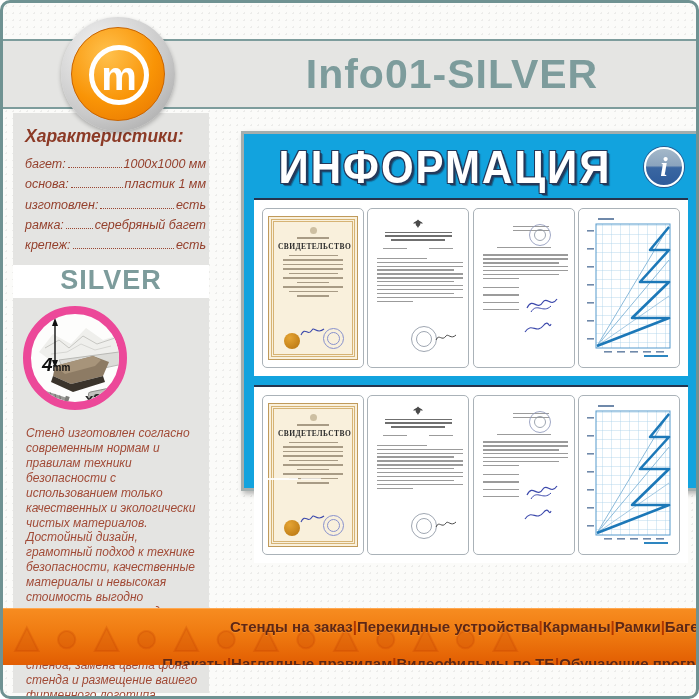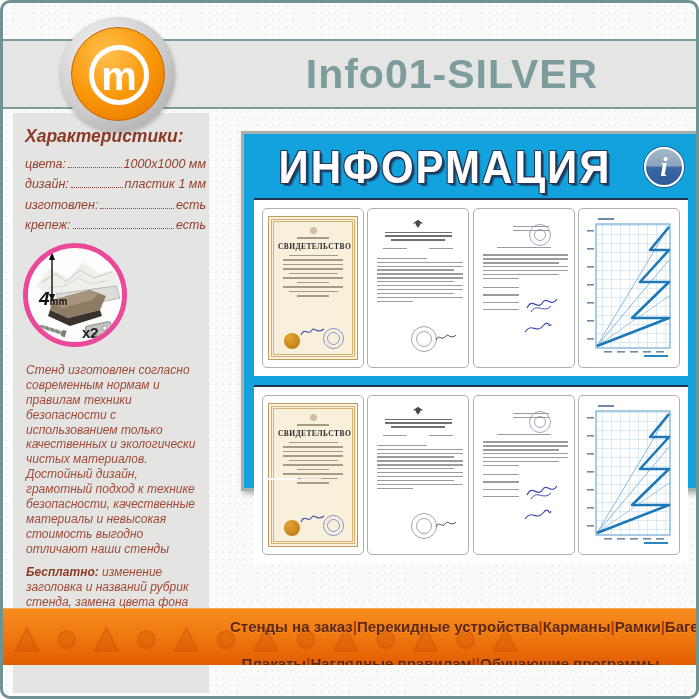--- a/index.html
+++ b/index.html
@@ -48,21 +48,21 @@
   .chars-title{ font-style:italic; font-weight:bold; font-size:17.5px; color:#8c3a26; margin-bottom:7px; }
   .spec{ display:flex; align-items:baseline; font-style:italic; font-size:12.5px; line-height:1.62; white-space:nowrap; }
   .spec .leader{ flex:1; border-bottom:1.5px dotted #9a4632; margin:0 2px 3px; min-width:6px; }
   .silver-band{
     background:#fff; text-align:center; font-weight:bold; font-size:27px;
     letter-spacing:1px; color:#7d9c9c; padding:0 0 2px; margin:4px 0 6px;
   }
   .feature-row{ position:relative; height:116px; }
   .feature-circle{
     position:absolute; left:10px; top:2px; width:104px; height:104px; border-radius:50%;
-    border:5px solid #ec4899; background:#fdfdfc; overflow:hidden;
+    border:8px solid #ec4899; background:#fdfdfc; overflow:hidden;
   }
   .bullets{ position:absolute; right:10px; top:26px; text-align:right;
     font-size:10px; font-weight:bold; color:#4f2b1c; line-height:1.95; letter-spacing:.2px; }
   .paras{ padding:6px 9px 0 13px; }
   .paras p{ font-style:italic; font-size:12px; line-height:1.24; color:#a14a36; margin-bottom:9px; }
   .paras b{ color:#8c3a26; }
 
   
   .board{
     position:absolute; left:238px; top:128px; width:460px; height:360px;
@@ -187,41 +187,47 @@
   <div class="logo">
     <div class="logo-inner">
       <div class="logo-m">m</div>
     </div>
   </div>
 
   <div class="sidebar">
     <div class="chars">
       <div class="chars-title">Характеристики:</div>
       <div class="spec">
-        <span>цвета:</span>
+        <span>багет:</span>
           <span class="leader"></span>
           <span>1000х1000  мм</span>
       </div>
       <div class="spec">
-        <span>дизайн:</span>
+        <span>основа:</span>
           <span class="leader"></span>
           <span>пластик 1 мм</span>
       </div>
       <div class="spec">
         <span>изготовлен:</span>
           <span class="leader"></span>
           <span>есть</span>
       </div>
       <div class="spec">
+        <span>рамка:</span>
+          <span class="leader"></span>
+          <span>серебряный багет</span>
+      </div>
+      <div class="spec">
         <span>крепеж:</span>
           <span class="leader"></span>
           <span>есть</span>
       </div>
     </div>
 
+    <div class="silver-band">SILVER</div>
 
     <div class="feature-row">
       <div class="feature-circle">
         <svg width="98" height="98" viewBox="0 0 98 98">
 
           <polygon points="8,38 22,20 40,30 55,14 72,26 90,20 92,44 60,52 30,54" fill="#efefec"></polygon>
           <polyline points="14,34 28,26 38,34 52,22 66,30 84,24" fill="none" stroke="#c6c6c2" stroke-width="1"></polyline>
           <polyline points="20,40 36,38 50,30 64,36 80,32" fill="none" stroke="#d6d6d2" stroke-width="1"></polyline>
 
           <polygon points="28,46 88,38 92,50 36,62" fill="#dcdcd8" stroke="#b8b8b4" stroke-width="1"></polygon>
@@ -536,19 +542,20 @@
           <span class="menu-sep">|</span>
         <span class="menu-item">Рамки</span>
           <span class="menu-sep">|</span>
         <span class="menu-item">Багет</span>
       </div>
       <div class="menu-row r2">
         <span class="menu-item">Плакаты</span>
           <span class="menu-sep">|</span>
         <span class="menu-item">Наглядные правилам</span>
           <span class="menu-sep">|</span>
+        <span class="menu-item">Видеофильмы по ТБ</span>
           <span class="menu-sep">|</span>
         <span class="menu-item">Обучающие программы</span>
       </div>
     </nav>
   </div>
 
 </div>
 
 </body></html>

